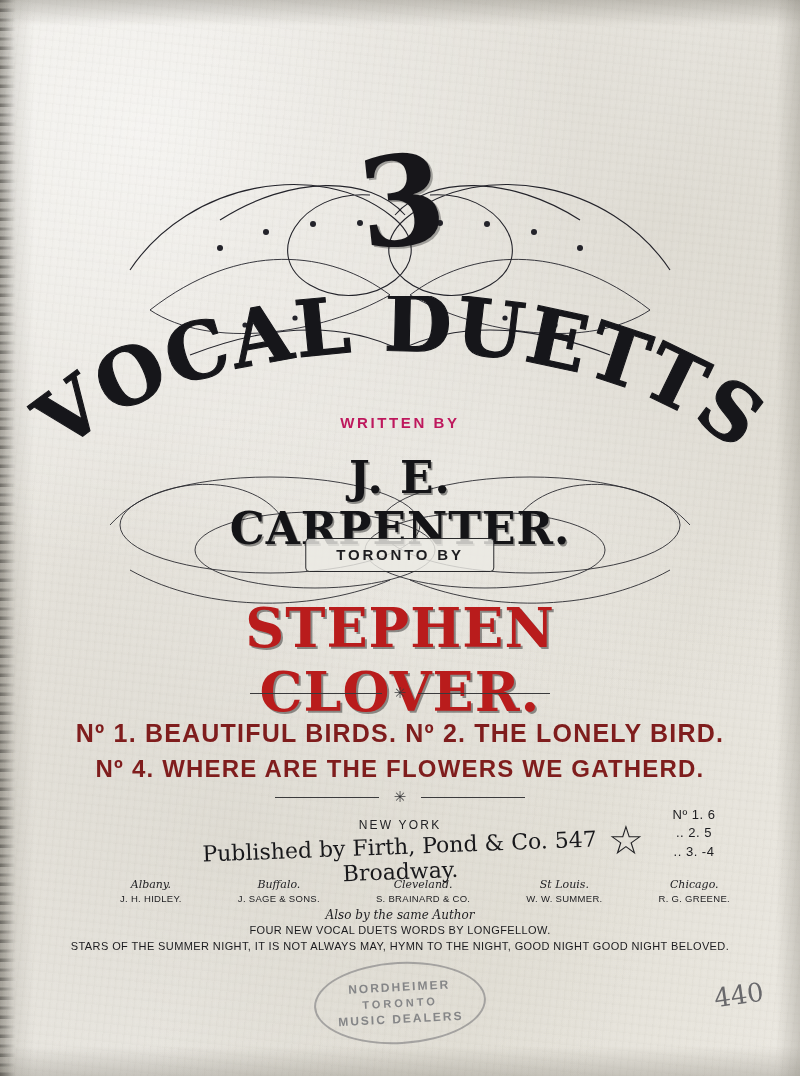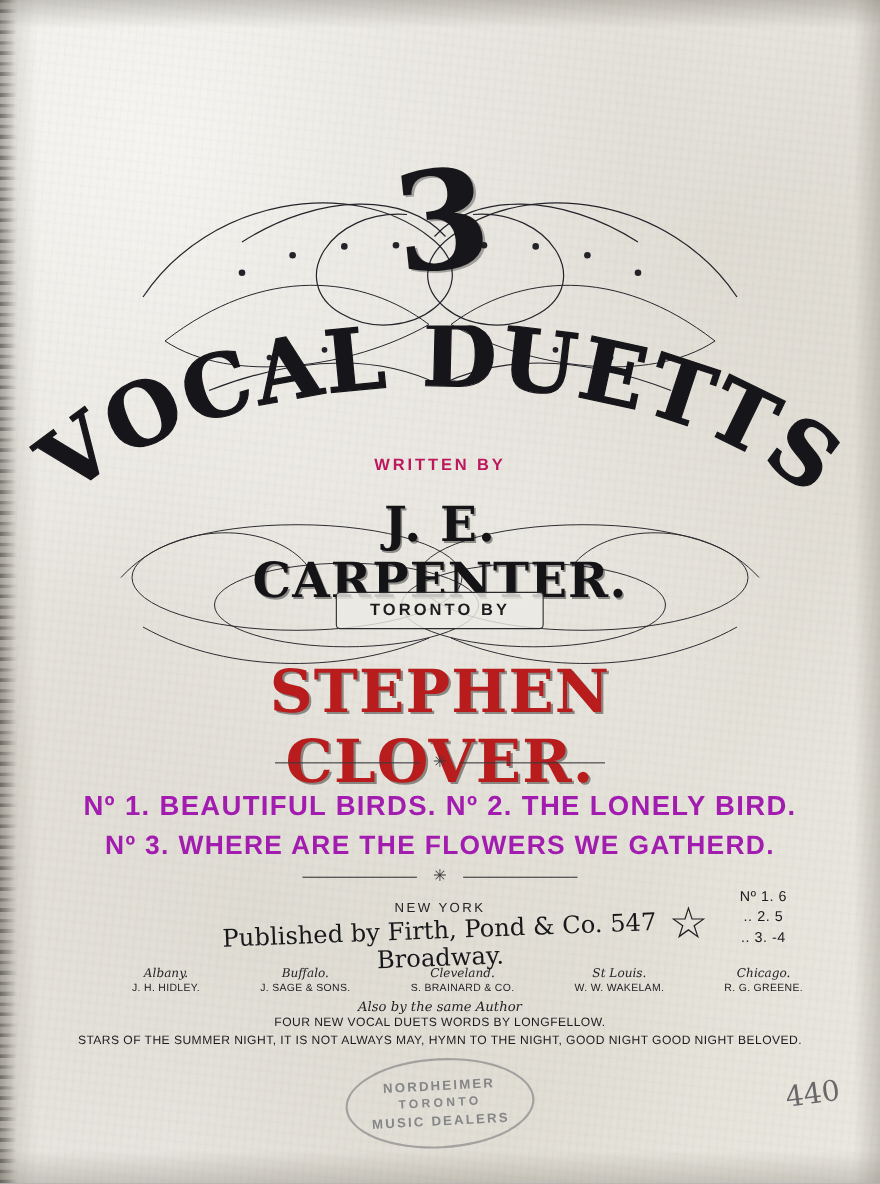--- a/index.html
+++ b/index.html
@@ -210,21 +210,21 @@
   .rule-b { top: 790px; width: 250px; }
 
   .contents {
     position: absolute;
     left: 0; right: 0;
     top: 716px;
     font-family: "Liberation Sans", sans-serif;
     font-weight: 700;
     font-size: 25px;
     letter-spacing: 1.2px;
-    color: #a21caf;
+    color: #7f1d1d;
     line-height: 1.42;
   }
   .contents .line2 { font-size: 24px; }
 
   .imprint {
     position: absolute;
     left: 50%;
     top: 818px;
     transform: translateX(-50%);
     width: 420px;
@@ -420,21 +420,21 @@
     <div class="composer">STEPHEN CLOVER.</div>
 
     <div class="rule rule-a">
       <span class="line l"></span>
       <span class="star">✳</span>
       <span class="line r"></span>
     </div>
 
     <div class="contents">
       <div class="line1">Nº 1. BEAUTIFUL BIRDS.  Nº 2. THE LONELY BIRD.</div>
-      <div class="line2">Nº 3. WHERE ARE THE FLOWERS WE GATHERD.</div>
+      <div class="line2">Nº 4. WHERE ARE THE FLOWERS WE GATHERD.</div>
     </div>
 
     <div class="rule rule-b">
       <span class="line l" style="width:104px"></span>
       <span class="star">✳</span>
       <span class="line r" style="width:104px"></span>
     </div>
 
     <div class="imprint">
       <div class="city">NEW YORK</div>
@@ -458,21 +458,21 @@
       <div class="agent">
         <div class="city">Buffalo.</div>
         <div class="name">J. SAGE &amp; SONS.</div>
       </div>
       <div class="agent">
         <div class="city">Cleveland.</div>
         <div class="name">S. BRAINARD &amp; CO.</div>
       </div>
       <div class="agent">
         <div class="city">St Louis.</div>
-        <div class="name">W. W. WAKELAM.</div>
+        <div class="name">W. W. SUMMER.</div>
       </div>
       <div class="agent">
         <div class="city">Chicago.</div>
         <div class="name">R. G. GREENE.</div>
       </div>
     </div>
 
     <div class="also">Also by the same Author</div>
     <div class="also-list">
       <div>FOUR NEW VOCAL DUETS WORDS BY LONGFELLOW.</div>

